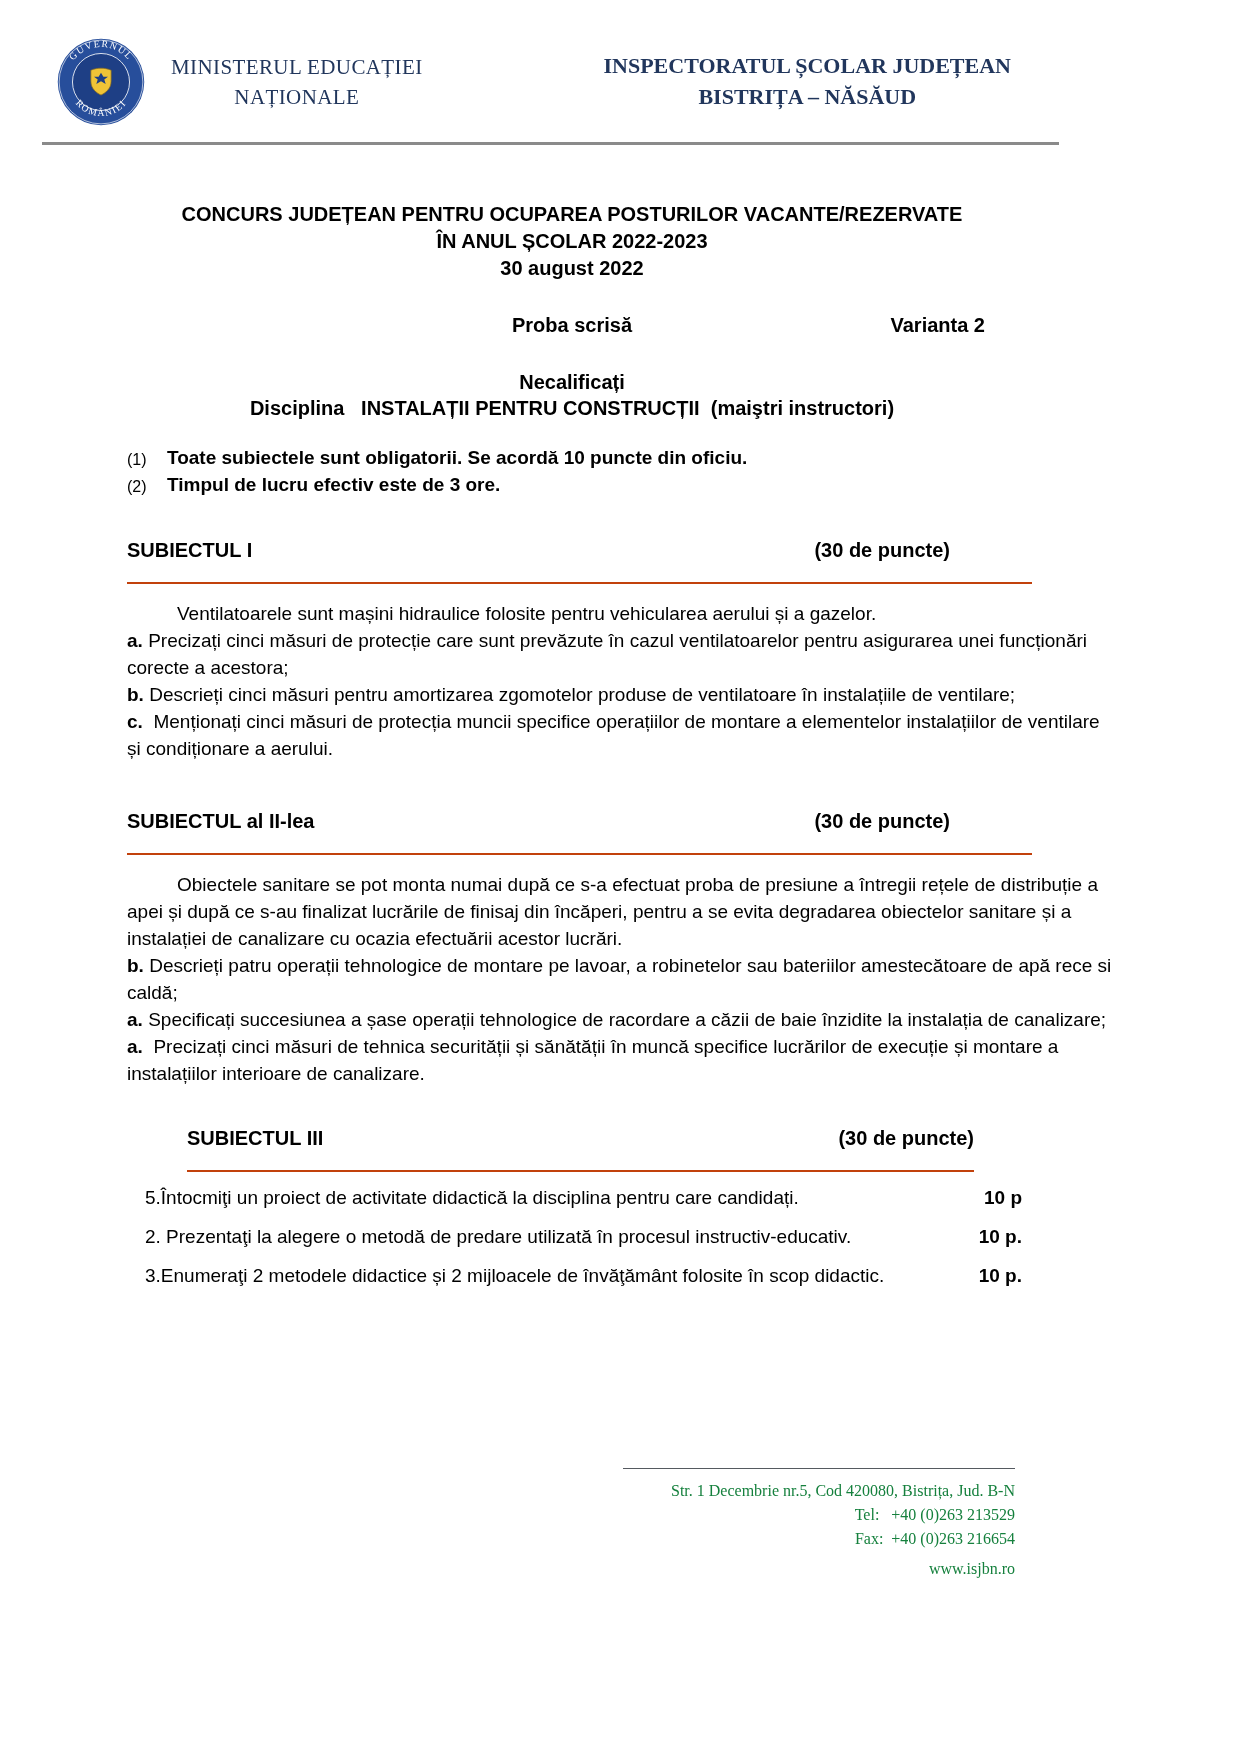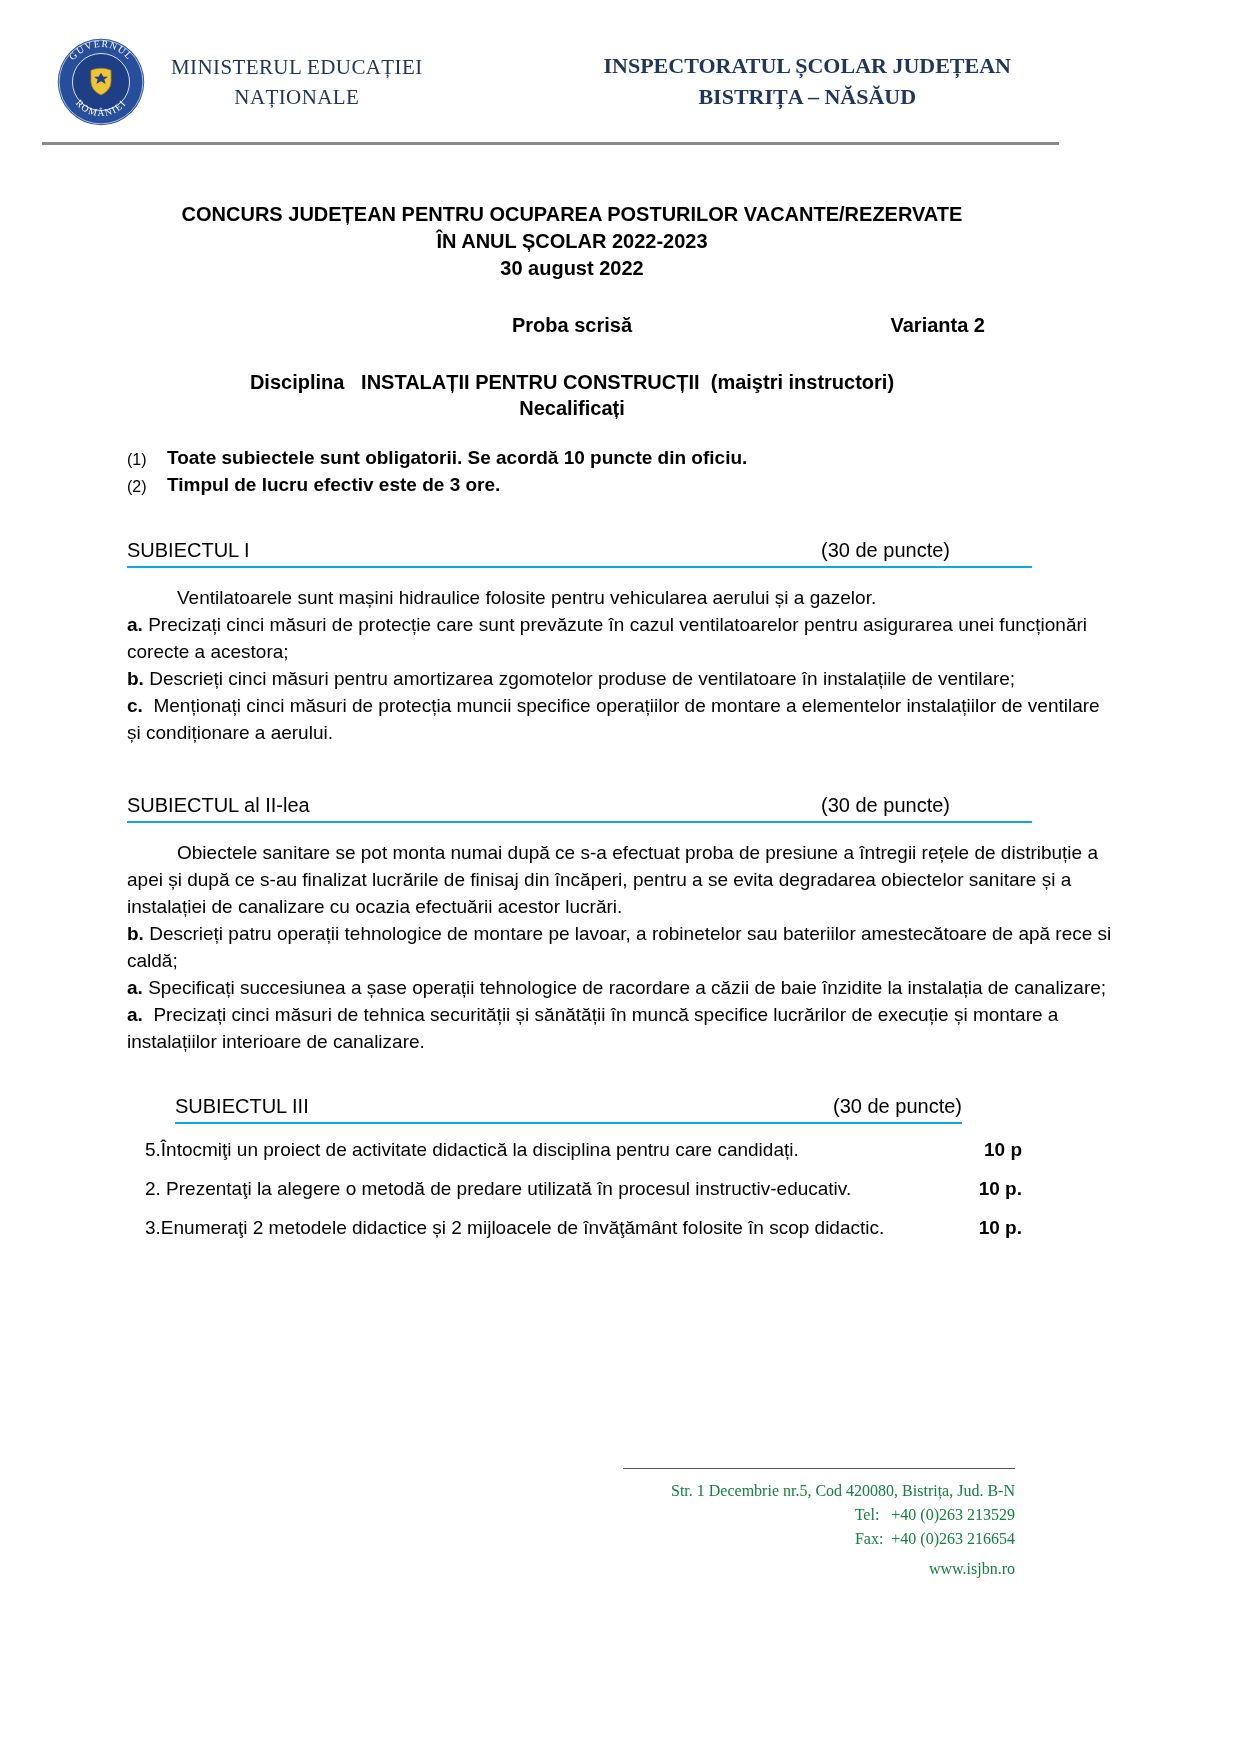--- a/index.html
+++ b/index.html
@@ -49,27 +49,27 @@
   }
 
   .instructions { margin-top: 24px; font-size: 19px; line-height: 25px; }
   .instr-row { display: flex; }
   .instr-num { width: 40px; font-size: 16px; padding-top: 2px; font-weight: normal; }
   .instr-text { font-weight: bold; }
 
   
   .section-heading {
     display: flex; justify-content: space-between; align-items: flex-end;
-    border-bottom: 2px solid #0ea5e9; font-weight: normal; font-size: 20px;
-    padding-bottom: 4px;
+    border-bottom: 2px solid #c2410c; font-weight: bold; font-size: 20px;
+    padding-bottom: 20px;
   }
   .sh-points.offset { margin-right: 82px; }
   .s1 .section-heading { margin-top: 40px; width: 905px; }
   .s2 .section-heading { margin-top: 48px; width: 905px; }
-  .s3 .section-heading { margin-top: 40px; margin-left: 48px; width: 787px; }
+  .s3 .section-heading { margin-top: 40px; margin-left: 60px; width: 787px; }
 
   .section-body { margin-top: 16px; font-size: 19px; line-height: 27px; }
   .para { margin: 0; }
   .intro-indent { text-indent: 50px; }
   .item-label { font-weight: bold; }
 
   .s3-items { margin-top: 8px; }
   .s3-row {
     display: flex; justify-content: space-between;
     margin-left: 18px; width: 877px; margin-top: 13px;
@@ -131,26 +131,26 @@
       <div>ÎN ANUL ȘCOLAR 2022-2023</div>
       <div>30 august 2022</div>
     </div>
 
     <div class="proba-row">
       <span>Proba scrisă</span>
       <span class="varianta">Varianta 2</span>
     </div>
 
     <div class="disciplina-block">
+      <div>Necalificați</div>
       <div>
         <span>Disciplina</span>&nbsp;&nbsp;
         <span>INSTALAȚII PENTRU CONSTRUCȚII</span>&nbsp;
         <span>(maiştri instructori)</span>
       </div>
-      <div>Necalificați</div>
     </div>
 
     <div class="instructions">
       <div class="instr-row">
         <span class="instr-num">(1)</span>
         <span class="instr-text">Toate subiectele sunt obligatorii. Se acordă 10 puncte din oficiu.</span>
       </div>
       <div class="instr-row">
         <span class="instr-num">(2)</span>
         <span class="instr-text">Timpul de lucru efectiv este de 3 ore.</span>

